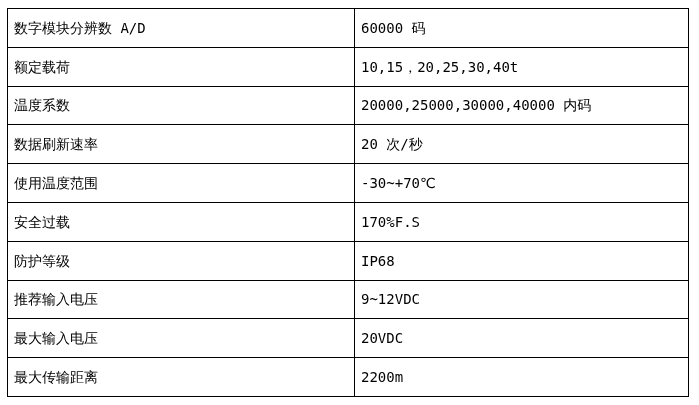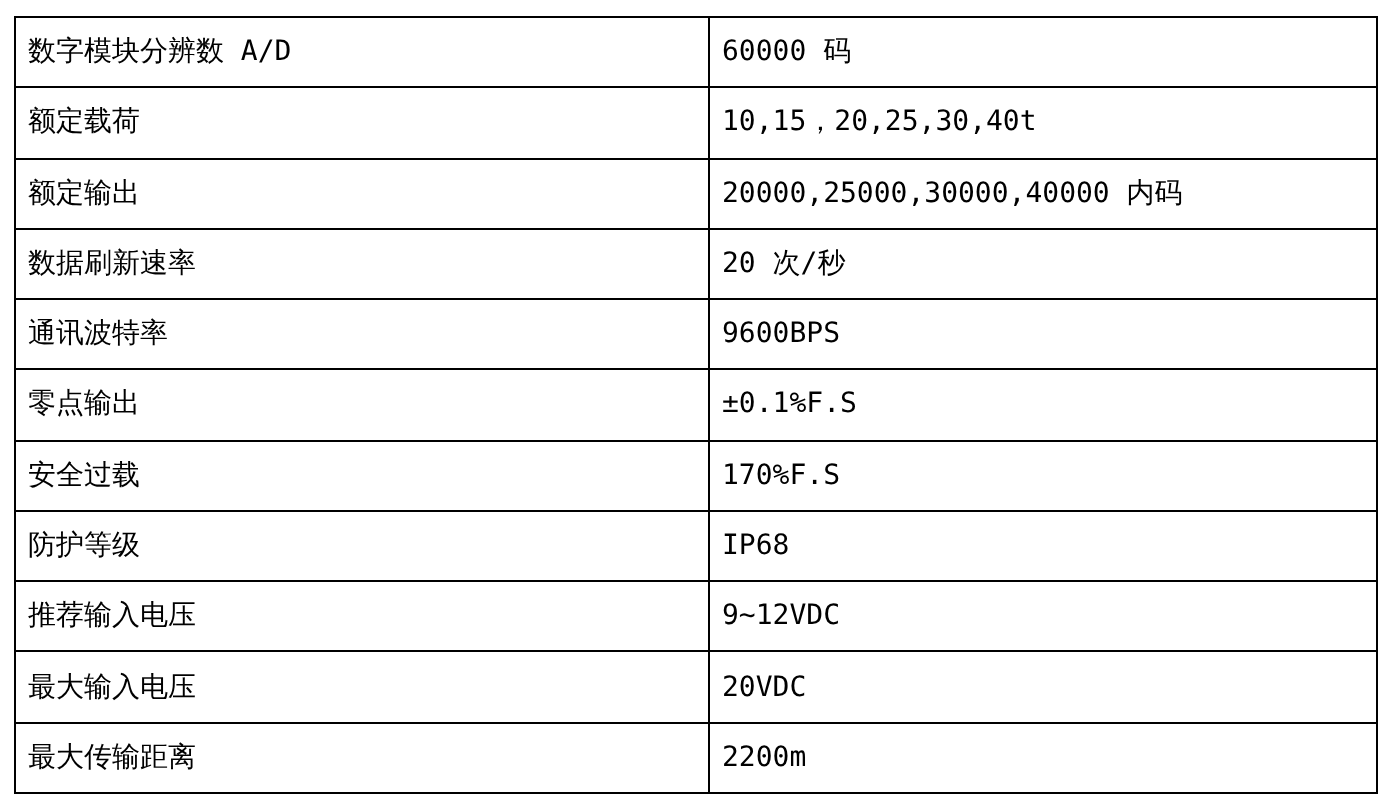--- a/index.html
+++ b/index.html
@@ -43,34 +43,30 @@
     <tbody>
         <tr>
           <td class="label-cell">数字模块分辨数 A/D</td>
           <td class="value-cell">60000 码</td>
         </tr>
         <tr>
           <td class="label-cell">额定载荷</td>
           <td class="value-cell">10,15，20,25,30,40t</td>
         </tr>
         <tr>
-          <td class="label-cell">额定输出</td>
+          <td class="label-cell">温度系数</td>
           <td class="value-cell">20000,25000,30000,40000 内码</td>
         </tr>
         <tr>
           <td class="label-cell">数据刷新速率</td>
           <td class="value-cell">20 次/秒</td>
         </tr>
         <tr>
-          <td class="label-cell">通讯波特率</td>
-          <td class="value-cell">9600BPS</td>
-        </tr>
-        <tr>
-          <td class="label-cell">零点输出</td>
-          <td class="value-cell">±0.1%F.S</td>
+          <td class="label-cell">使用温度范围</td>
+          <td class="value-cell">-30~+70℃</td>
         </tr>
         <tr>
           <td class="label-cell">安全过载</td>
           <td class="value-cell">170%F.S</td>
         </tr>
         <tr>
           <td class="label-cell">防护等级</td>
           <td class="value-cell">IP68</td>
         </tr>
         <tr>

